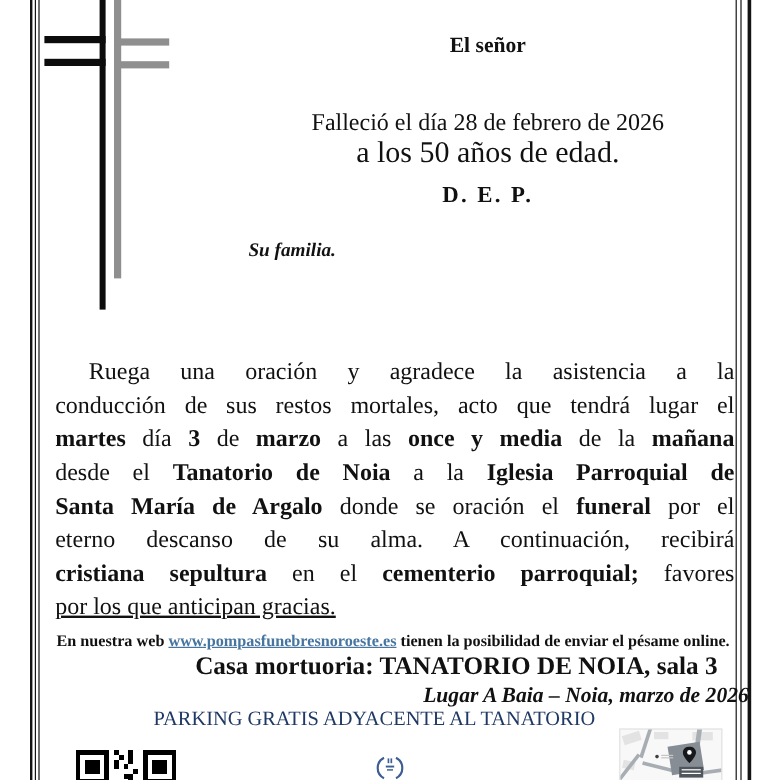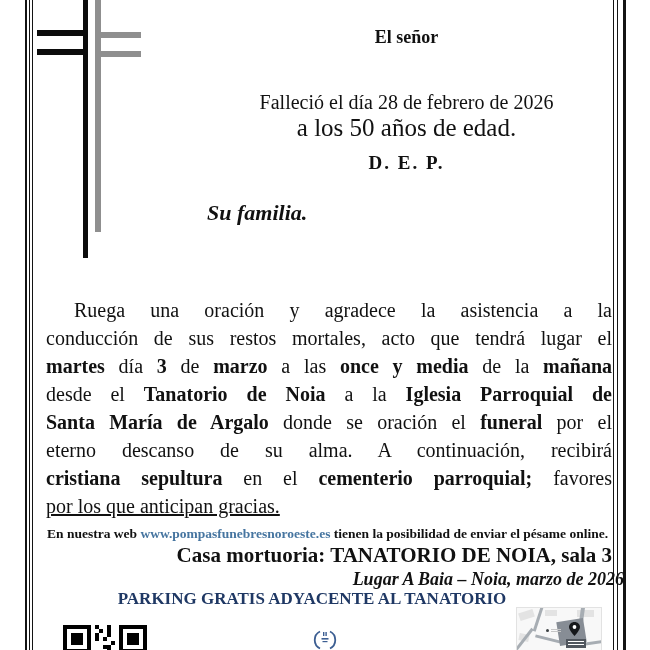--- a/index.html
+++ b/index.html
@@ -16,32 +16,32 @@
   
   .cross-bar{position:absolute;background:#0c0c0c;}
   .cross-bar.gray{background:#8f8f8f;}
   
   .header{position:absolute;left:163px;right:0;text-align:center;margin-top:18px;}
   .honorific{top:9px;font-size:18px;font-weight:bold;}
   .name{top:33px;font-size:30px;font-weight:bold;letter-spacing:.2px;}
   .died{top:73px;font-size:20px;}
   .age{top:96px;font-size:25px;}
   .rip{top:134px;font-size:19px;font-weight:bold;letter-spacing:2px;}
-  .family{position:absolute;left:207px;top:200px;font-size:22px;font-weight:bold;font-style:italic;}
+  .family{position:absolute;left:207px;top:200px;font-size:16px;font-weight:bold;font-style:italic;}
   
   .bodytext{position:absolute;left:46px;top:296px;width:566px;font-size:20px;line-height:28px;}
   .jline{text-align:justify;text-align-last:justify;}
   .jline.first{padding-left:28px;}
   .jline.last{text-align-last:left;text-decoration:underline;}
   .jline .b{font-weight:bold;}
   .webline{position:absolute;left:47px;top:526px;width:566px;font-size:13.5px;font-weight:bold;}
-  .weblink{}
-  .mortuary{position:absolute;left:46px;right:38px;top:543px;text-align:right;font-size:21px;font-weight:bold;}
+  .weblink{text-decoration:underline;}
+  .mortuary{position:absolute;left:46px;right:52px;top:543px;text-align:right;font-size:21px;font-weight:bold;}
   .placedate{position:absolute;left:46px;right:26px;top:569px;text-align:right;font-size:18px;font-weight:bold;font-style:italic;}
-  .parking{position:absolute;left:0;right:26px;top:589px;text-align:center;font-size:17px;font-weight:bold;}
+  .parking{position:absolute;left:0;right:26px;top:589px;text-align:center;font-size:17px;font-weight:normal;}
   
   .qr{position:absolute;left:63px;top:625px;width:84px;height:84px;}
   .emblem{position:absolute;left:313px;top:628px;width:24px;height:24px;}
   .map{position:absolute;left:516px;top:607px;width:84px;height:43px;background:#f8f8f8;border:1px solid #e2e2e2;overflow:hidden;}
   .map .blk{position:absolute;background:#e3e3e3;}
   .map .road{position:absolute;background:#a7adb3;}
   .map .dark-blk{position:absolute;background:#878d95;width:27px;height:24px;left:41px;top:12px;transform:rotate(-9deg);}
   .map .label-box{position:absolute;background:#50565e;width:20px;height:9px;left:49px;top:31px;}
   .map .label-box i{display:block;height:1px;background:#fff;margin:2px 2px 0 2px;}
   .map .dot{position:absolute;width:3px;height:3px;background:#3c4043;border-radius:50%;left:29px;top:21px;}

